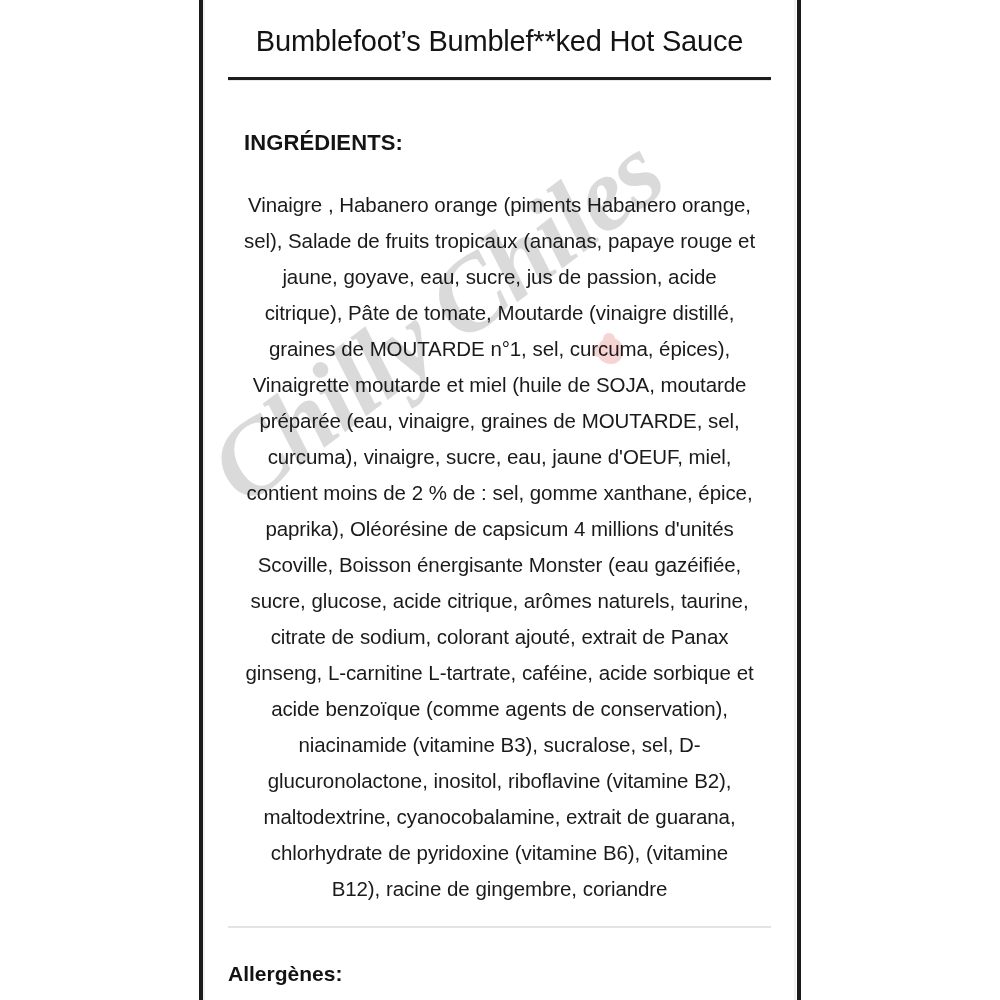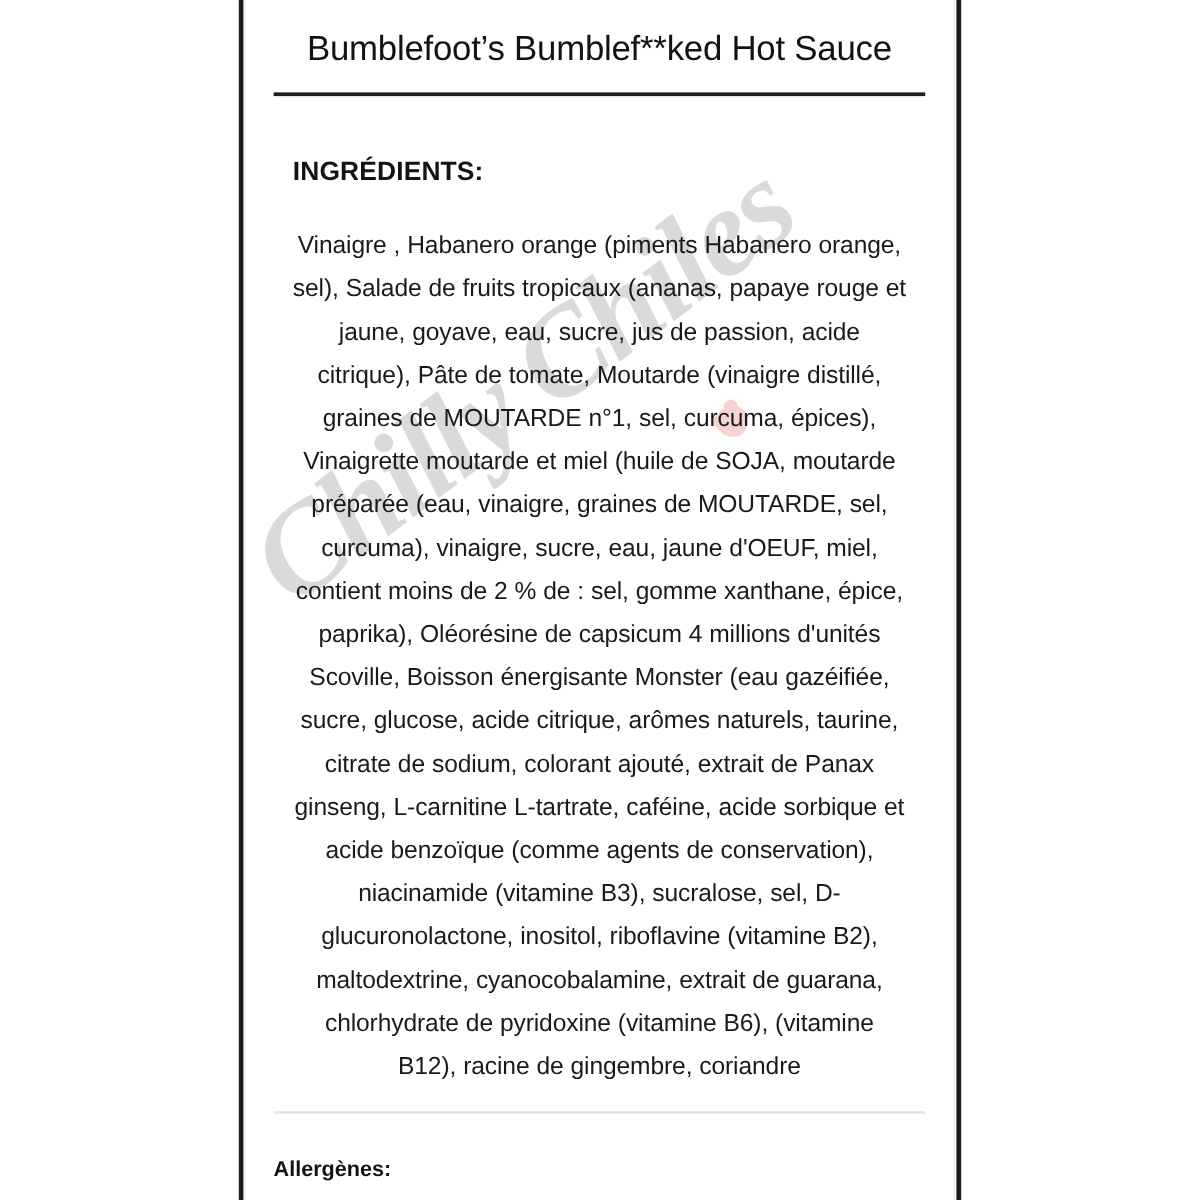--- a/index.html
+++ b/index.html
@@ -165,21 +165,21 @@
 
   .rule-light {
     margin-top: 19px;
     height: 0;
     border: 0;
     border-top: 2px solid #e4e4e4;
   }
 
   #allergens-heading {
     padding-top: 26px;
-    font-size: 18px;
+    font-size: 21px;
     line-height: 24px;
     font-weight: 700;
     color: #131313;
   }
 
   #allergens-body {
     margin: 0;
     padding-top: 9px;
     font-size: 11px;
     line-height: 22px;

